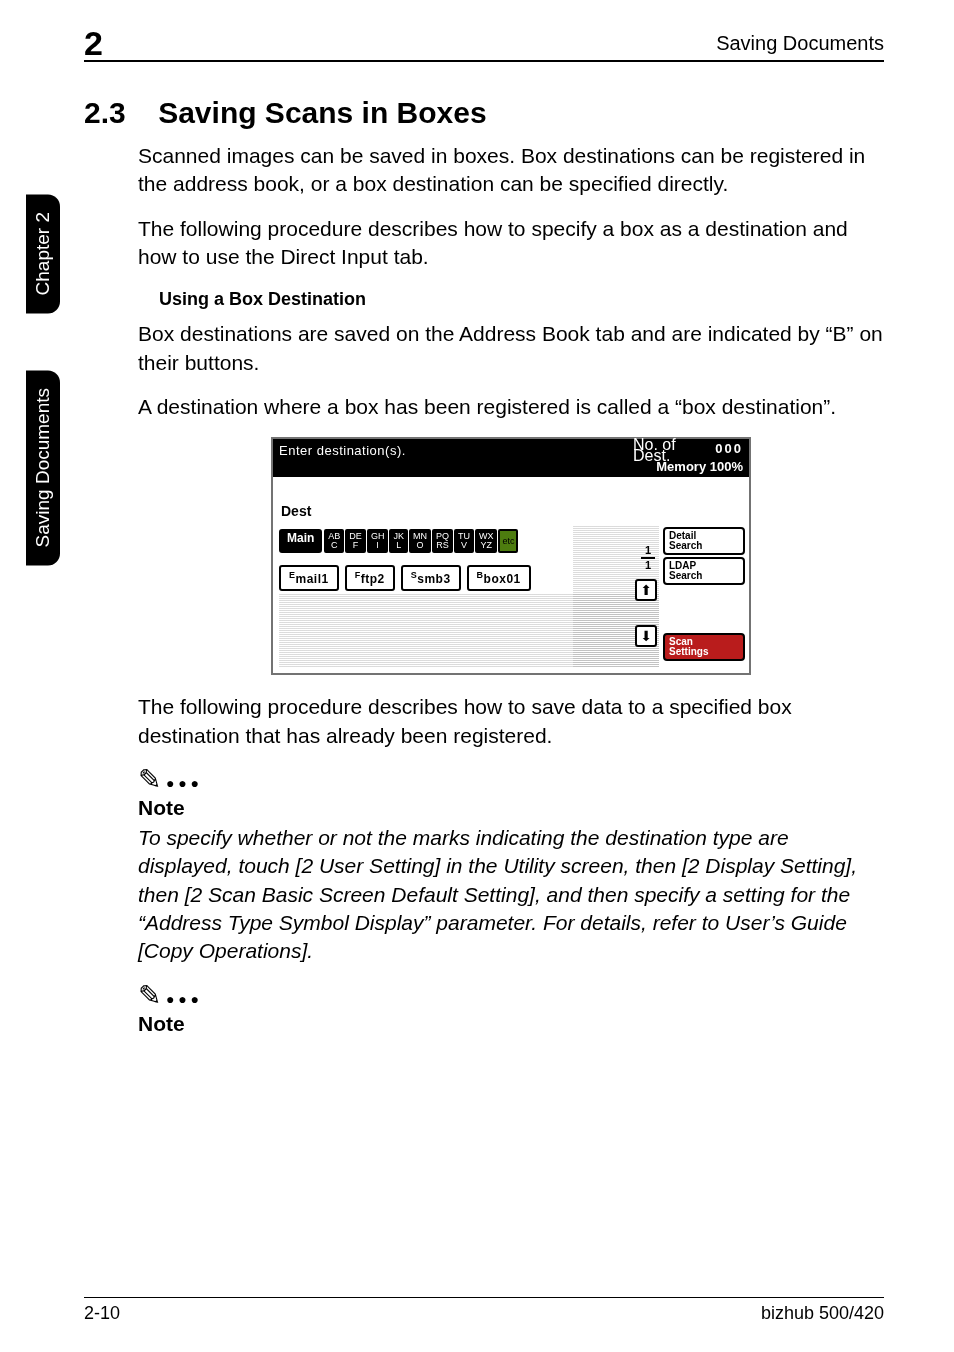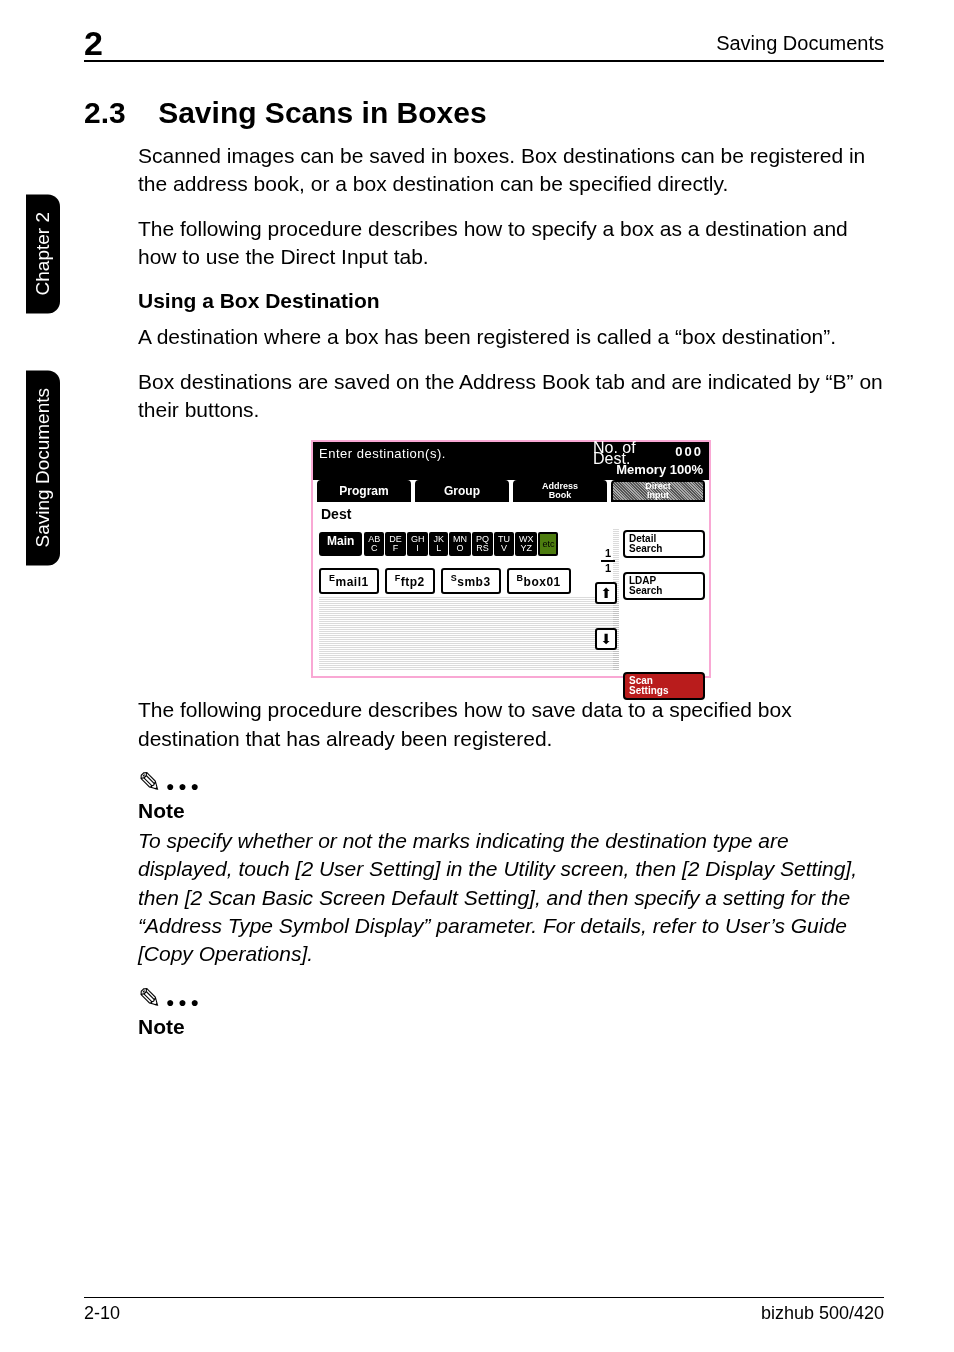--- a/index.html
+++ b/index.html
@@ -18,28 +18,28 @@
 
   
   .col { position: absolute; left: 138px; right: 70px; }
 
   .sect-row { position: absolute; top: 96px; left: 84px; right: 70px; }
   .sect-num { display: inline-block; font-size: 30px; font-weight: bold; vertical-align: top; }
   .sect-title { display: inline-block; margin-left: 28px; font-size: 30px; font-weight: bold; }
 
   .p { font-size: 21px; line-height: 1.35; margin-bottom: 16px; }
   .pi { font-size: 21px; line-height: 1.35; margin-bottom: 16px; font-style: italic; }
-  .subhead { font-size: 21px; font-weight: bold; margin-top: 18px; margin-bottom: 10px; }
+  .subhead { font-size: 18px; font-weight: bold; margin-top: 18px; margin-bottom: 10px; margin-left: 21px; }
 
   .note-icon { font-size: 28px; line-height: 1; }
   .note-dots { font-size: 14px; line-height: 1; display: inline-block; vertical-align: bottom; padding-bottom: 4px; }
   .note-label { font-size: 21px; font-weight: bold; margin-top: 2px; margin-bottom: 4px; }
 
   
-  .lcd { width: 400px; height: 238px; border: 2px solid #f9a8d4; margin: 10px auto 18px auto; background: #fff; position: relative; font-family: Arial, sans-serif; font-size: 13px; }
+  .lcd { width: 480px; height: 238px; border: 2px solid #737373; margin: 10px auto 18px auto; background: #fff; position: relative; font-family: Arial, sans-serif; font-size: 13px; }
   .lcd .topbar { position: absolute; top: 0; left: 0; right: 0; height: 38px; background: #000; }
   .lcd .topmsg { position: absolute; top: 4px; left: 6px; color: #fff; font-size: 13px; letter-spacing: 0.5px; }
   .lcd .destcount { position: absolute; top: 0; right: 60px; color: #fff; font-size: 16px; line-height: 11px; width: 56px; }
   .lcd .countnum { position: absolute; top: 2px; right: 6px; color: #fff; font-size: 13px; font-weight: bold; letter-spacing: 2px; }
   .lcd .memory { position: absolute; top: 20px; right: 6px; color: #fff; font-size: 13px; font-weight: bold; }
 
   .lcd .tabrow { position: absolute; top: 38px; left: 4px; right: 4px; height: 22px; display: flex; gap: 4px; }
   .lcd .tab { flex: 1; border: 2px solid #000; border-radius: 4px 4px 0 0; background: #000; color: #fff; display: flex; align-items: center; justify-content: center; font-size: 12px; font-weight: bold; }
   .lcd .tab.hatched { background: repeating-linear-gradient(45deg, #555, #555 1px, #aaa 1px, #aaa 2px); color: #fff; }
   .lcd .tab small { font-size: 9px; line-height: 9px; display: block; }
@@ -52,21 +52,21 @@
   .lcd .alpha.light { background: #4d7c0f; color: #000; }
 
   .lcd .destbtns { position: absolute; top: 126px; left: 6px; display: flex; gap: 6px; }
   .lcd .dbtn { border: 2px solid #000; border-radius: 3px; background: #fff; padding: 3px 8px; font-size: 12px; font-weight: bold; letter-spacing: 0.5px; }
 
   .lcd .hatch-area { position: absolute; top: 86px; left: 300px; right: 90px; bottom: 6px; background: repeating-linear-gradient(0deg, #888 0, #888 1px, #fff 1px, #fff 2px); opacity: 0.3; }
   .lcd .hatch-area2 { position: absolute; top: 154px; left: 6px; right: 90px; bottom: 6px; background: repeating-linear-gradient(0deg, #888 0, #888 1px, #fff 1px, #fff 2px); opacity: 0.3; }
   .lcd .frac { position: absolute; top: 106px; right: 94px; font-size: 11px; font-weight: bold; text-align: center; line-height: 11px; }
   .lcd .frac .line { border-top: 2px solid #000; width: 14px; margin: 1px 0; }
 
-  .lcd .sidebtns { position: absolute; top: 88px; right: 4px; width: 82px; display: flex; flex-direction: column; gap: 14px; }
+  .lcd .sidebtns { position: absolute; top: 88px; right: 4px; width: 82px; display: flex; flex-direction: column; gap: 2px; }
   .lcd .sbtn { border: 2px solid #000; border-radius: 4px; background: #fff; font-size: 10px; font-weight: bold; line-height: 10px; padding: 2px 4px; text-align: left; }
   .lcd .sbtn.dark { background: #b91c1c; color: #fff; }
 
   .lcd .arrowcol { position: absolute; top: 140px; right: 92px; width: 22px; display: flex; flex-direction: column; gap: 24px; }
   .lcd .arrowbtn { width: 22px; height: 22px; border: 2px solid #000; border-radius: 3px; background: #fff; display: flex; align-items: center; justify-content: center; font-size: 14px; }
 
   
   .ft-rule { position: absolute; bottom: 54px; left: 84px; right: 70px; border-top: 1.5px solid #000; }
   .ft-left { position: absolute; bottom: 28px; left: 84px; font-size: 18px; }
   .ft-right { position: absolute; bottom: 28px; right: 70px; font-size: 18px; }
@@ -84,49 +84,33 @@
 
   <div class="sect-row">
     <span class="sect-num">2.3</span>
     <span class="sect-title">Saving Scans in Boxes</span>
   </div>
 
   <div class="col" style="top:142px;">
     <div class="p">Scanned images can be saved in boxes. Box destinations can be registered in the address book, or a box destination can be specified directly.</div>
     <div class="p">The following procedure describes how to specify a box as a destination and how to use the Direct Input tab.</div>
     <div class="subhead">Using a Box Destination</div>
+    <div class="p">Box destinations are saved on the Address Book tab and are indicated by “B” on their buttons.</div>
     <div class="p">A destination where a box has been registered is called a “box destination”.</div>
-    <div class="p">Box destinations are saved on the Address Book tab and are indicated by “B” on their buttons.</div>
 
     <div class="lcd">
       <div class="topbar"></div>
       <div class="topmsg">Enter destination(s).</div>
       <div class="destcount">
         <div>No. of</div>
         <div>Dest.</div>
       </div>
       <div class="countnum">000</div>
       <div class="memory">Memory 100%</div>
 
-      <div class="tabrow">
-        <div class="tab">Program</div>
-        <div class="tab">Group</div>
-        <div class="tab">
-          <div style="text-align:center">
-            <small>Address</small>
-            <small>Book</small>
-          </div>
-        </div>
-        <div class="tab hatched">
-          <div style="text-align:center">
-            <small>Direct</small>
-            <small>Input</small>
-          </div>
-        </div>
-      </div>
 
       <div class="destlbl">Dest</div>
 
       <div class="mainrow">
         <div class="mainbtn">Main</div>
         <div class="alpha">
             <span>AB</span>
             <span>C</span>
           </div>
         <div class="alpha">

